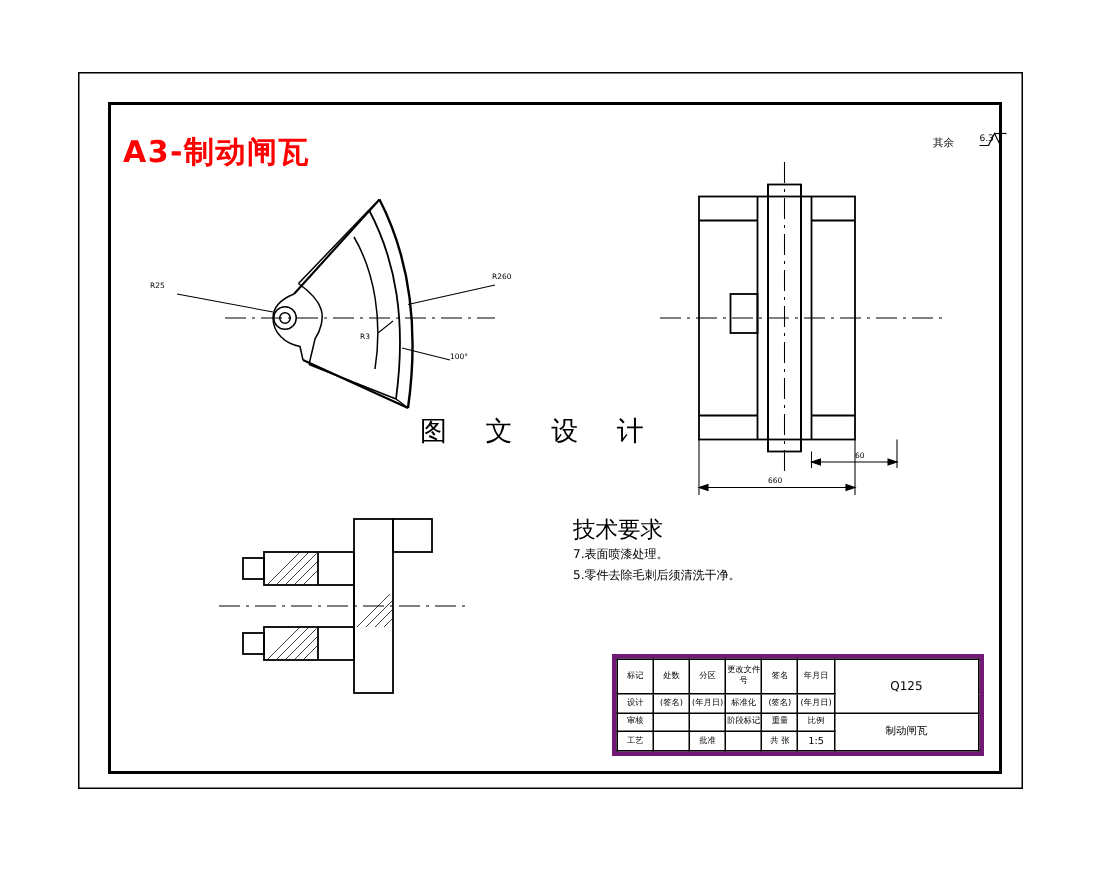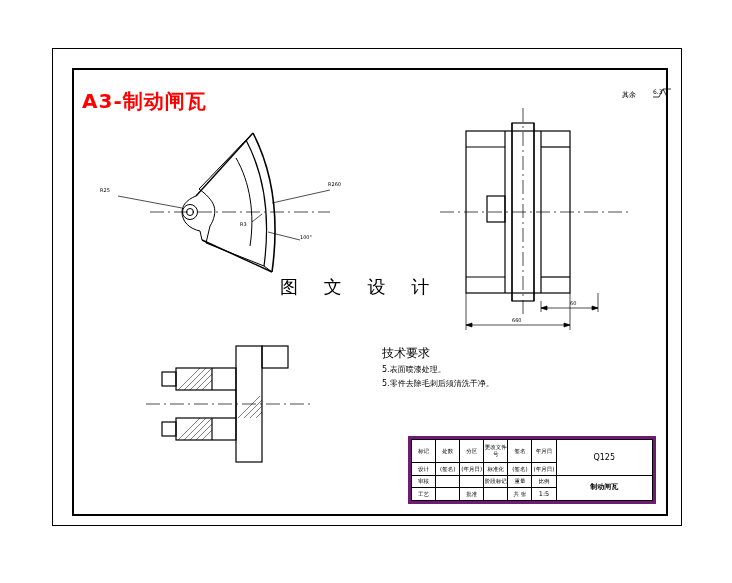--- a/index.html
+++ b/index.html
@@ -77,21 +77,21 @@
     position: absolute;
     left: 382px;
     top: 346px;
     font-family: "DejaVu Sans", sans-serif;
     font-size: 8px;
     line-height: 14px;
     color: #000;
     white-space: nowrap;
   }
   .tech-block .tr-title {
-    font-size: 12px;
+    font-size: 15px;
     margin-bottom: 3px;
   }
   
   .title-block {
     position: absolute;
     left: 408px;
     top: 436px;
     width: 248px;
     height: 68px;
     border: 3px solid #701a75;
@@ -111,21 +111,20 @@
     vertical-align: middle;
     padding: 0;
     line-height: 7px;
     color: #000;
   }
   .tb-part {
     font-size: 8px !important;
   }
   .tb-name {
     font-size: 7px !important;
-    font-weight: bold;
   }
   .tb-scale {
     font-size: 6.5px !important;
     margin-top: 28px;
   }
   
   svg.overlay {
     position: absolute;
     left: 0;
     top: 0;
@@ -153,21 +152,21 @@
   <svg class="rough-sym" viewBox="0 0 22 16">
     <text x="1" y="8" font-size="6" font-family="DejaVu Sans, sans-serif">6.3</text>
     <path d="M1 11 L7 11 L11 3 L15 11" stroke="#000" fill="none" stroke-width="0.8"></path>
     <line x1="11" y1="3" x2="19" y2="3" stroke="#000" stroke-width="0.8"></line>
   </svg>
 
   <div class="watermark">图 文 设 计</div>
 
   <div class="tech-block">
     <div class="tr-title">技术要求</div>
-    <div>5.表面喷漆处理。</div>
+    <div>7.表面喷漆处理。</div>
     <div>5.零件去除毛刺后须清洗干净。</div>
   </div>
 
   <svg class="overlay">
     <g stroke="#000" fill="none" stroke-width="1">
 
       <path d="M253 133 C 272 170, 280 215, 272 272" stroke-width="1.6"></path>
       <path d="M246 140 C 264 174, 271 214, 264 266" stroke-width="1.2"></path>
 
       <path d="M236 158 C 250 182, 255 214, 250 246" stroke-width="1"></path>

